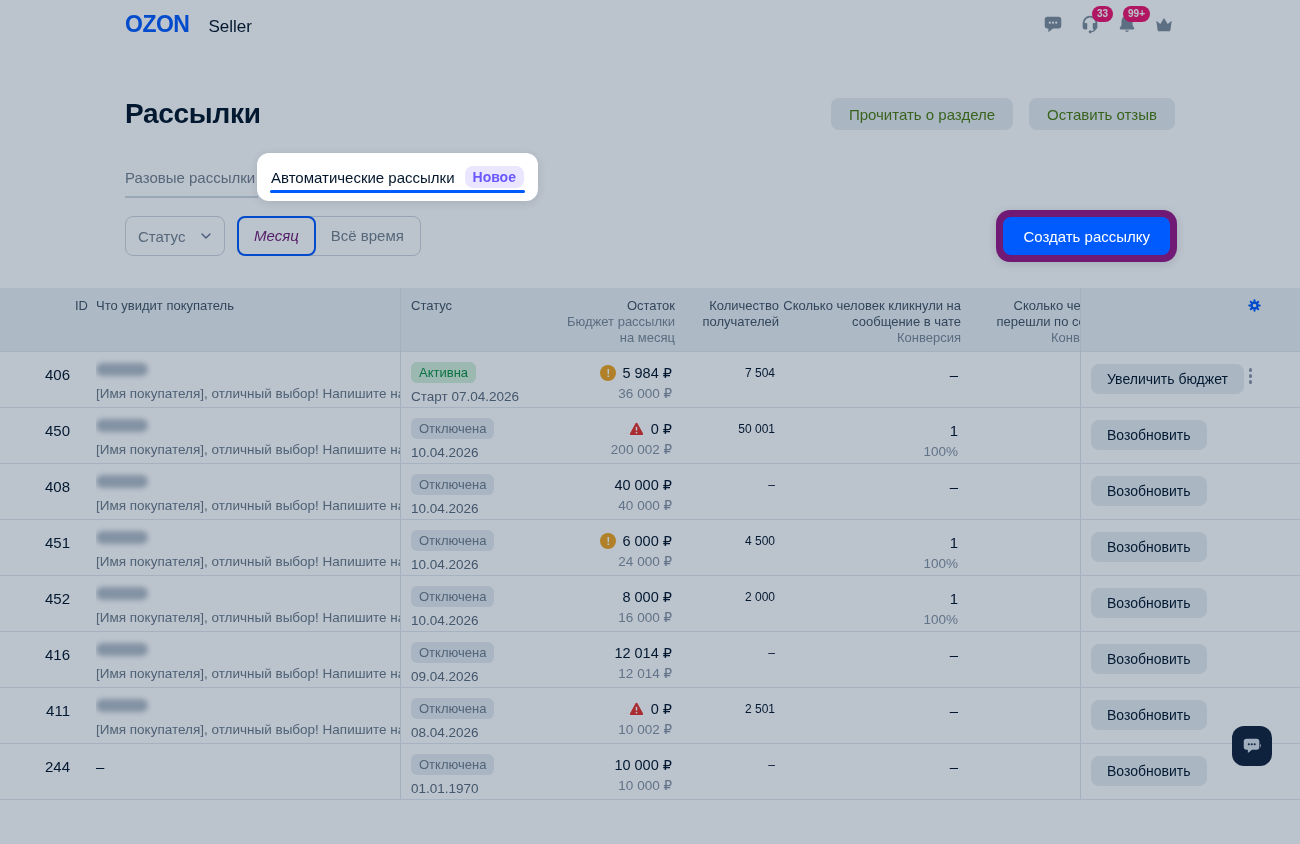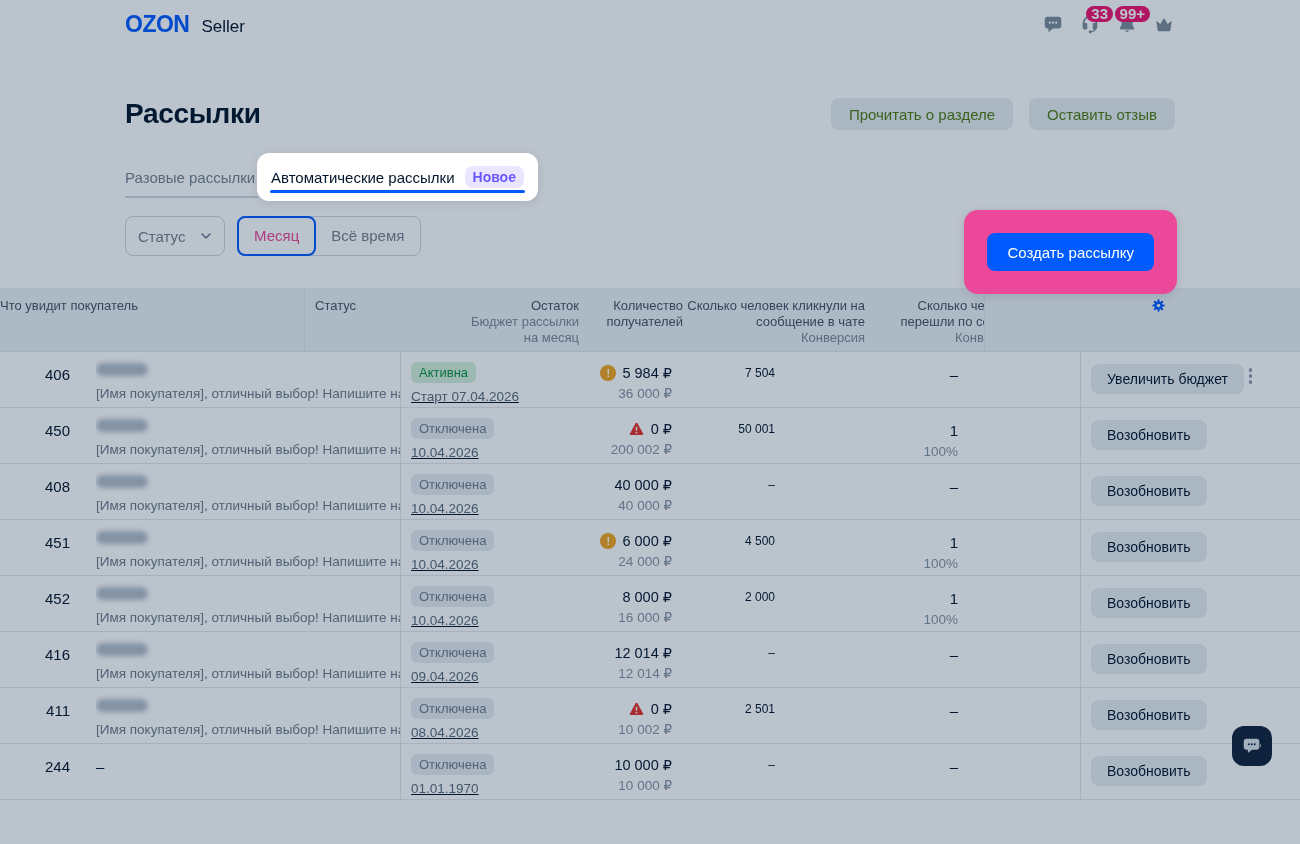--- a/index.html
+++ b/index.html
@@ -7,29 +7,29 @@
   .stage {
     position:relative; width:1300px; height:844px; overflow:hidden;
     background:#ffffff;
     font-family:"Liberation Sans","DejaVu Sans",sans-serif;
     color:#03162b;
   }
   .shell { padding:0 125px; }
 
   
   .topbar { height:48px; display:flex; align-items:center; }
-  .logo-group { display:flex; align-items:baseline; gap:12px; }
+  .logo-group { display:flex; align-items:baseline; gap:19px; }
   .logo-ozon { font-size:23px; font-weight:800; color:#005bff; letter-spacing:-0.5px; }
   .logo-seller { font-size:17px; font-weight:500; color:#03162b; }
   .top-icons { margin-left:auto; display:flex; align-items:center; gap:15px; }
   .tico { position:relative; width:22px; height:22px; }
   .tico svg { width:22px; height:22px; display:block; }
   .tico .ibadge {
     position:absolute; top:-7px; right:-12px; min-width:17px; height:16px;
-    background:#f0136e; color:#fff; font-size:15px; font-weight:700;
+    background:#f0136e; color:#fff; font-size:10px; font-weight:700;
     border-radius:9px; padding:0 5px; line-height:16px; text-align:center;
   }
   .tico .ibadge:empty { display:none; }
 
   
   .mainnav { display:flex; gap:27px; height:42px; align-items:center;
     border-bottom:2px solid #e7ecf1; font-size:15px; }
   .nav-item { color:#75828f; position:relative; height:42px; line-height:40px; cursor:pointer; white-space:nowrap; }
   .nav-item.active { color:#03162b; font-weight:500; }
   .nav-item.active::after { content:""; position:absolute; left:0; right:0; bottom:-2px;
@@ -63,24 +63,24 @@
   .search-box svg { width:16px; height:16px; flex:0 0 auto; }
   .search-box input { border:none; outline:none; width:100%; font:15px "Liberation Sans","DejaVu Sans",sans-serif;
     color:#03162b; background:transparent; }
   .search-box input::placeholder { color:#96a4b3; }
   .status-dd { width:100px; height:40px; border:1px solid #ccd5de; border-radius:8px;
     display:flex; align-items:center; justify-content:space-between; padding:0 10px 0 12px;
     font-size:15px; color:#75828f; background:#fff; cursor:pointer; }
   .status-dd svg { width:16px; height:16px; }
   .segmented { height:40px; border:1px solid #ccd5de; border-radius:8px; display:flex; background:#fff; }
   .seg-item { padding:0 16px; line-height:38px; font-size:15px; color:#75828f; cursor:pointer; position:relative; }
-  .seg-item.selected { color:#ec4899; }
+  .seg-item.selected { color:#701a75;font-style:italic; }
   .seg-item.selected::after { content:""; position:absolute; inset:-1px; border:2px solid #005bff; border-radius:8px; }
-  .create-spot { position:absolute; top:-6px; right:-2px; z-index:30; background:#ec4899;
-    border-radius:14px; padding:23px; box-shadow:0 2px 10px rgba(0,26,52,0.12); }
+  .create-spot { position:absolute; top:-6px; right:-2px; z-index:30; background:#701a75;
+    border-radius:14px; padding:7px; box-shadow:0 2px 10px rgba(0,26,52,0.12); }
   .create-btn { height:38px; border:none; border-radius:8px; background:#005bff; color:#fff;
     font-size:15px; font-weight:500; padding:0 20px; font-family:inherit; cursor:pointer; white-space:nowrap; }
 
   
   .table { margin-top:32px; }
   .w-id  { width:96px; }  .w-name{ width:304px; } .w-status{ width:160px; border-left:1px solid #dfe5eb; }
   .w-bal { width:115px; } .w-rec { width:104px; } .w-clk  { width:182px; }
   .w-lnk { width:119px; overflow:hidden; } .w-act { width:220px; border-left:1px solid #dfe5eb; position:relative; }
 
   .thead { display:flex; height:63px; background:#eef2f7; font-size:13px; color:#445464; line-height:16px; }
@@ -91,21 +91,21 @@
   .thead .sub { color:#7b8897; }
   .lnk-inner { width:154px; text-align:right; padding-top:10px; }
   .gear { position:absolute; top:10px; right:38px; width:15px; height:15px; cursor:pointer; }
 
   .tbody .trow { display:flex; height:56px; background:#fff; border-top:1px solid #e3e8ee; }
   .c-id { text-align:right; padding:14px 26px 0 0; font-size:15px; }
   .c-name { padding-top:8px; overflow:hidden; }
   .name-blur { width:52px; height:13px; margin-top:3px; border-radius:7px; background:#b3bdc9; filter:blur(2.5px); }
   .name-dash { padding-top:6px; font-size:15px; }
   .msg { margin-top:10px; font-size:13.5px; color:#6b7a8a; white-space:nowrap; overflow:hidden; }
-  .c-status { padding:10px 0 0 10px;text-decoration:underline; }
+  .c-status { padding:10px 0 0 10px; }
   .badge { display:inline-block; font-size:13px; padding:3px 8px; border-radius:6px; }
   .badge.active { background:#d3f1da; color:#0e9043; }
   .badge.off { background:#e7ecf1; color:#6e7d8c; }
   .date { margin-top:6px; font-size:13.5px; color:#5c6c7c; }
   .c-bal { text-align:right; padding-top:13px; }
   .bal1 { display:flex; justify-content:flex-end; align-items:center; gap:6px; font-size:14.5px; padding-right:3px; }
   .bal2 { margin-top:4px; font-size:13.5px; color:#8593a3; padding-right:3px; }
   .warn-circle { width:16px; height:16px; border-radius:50%; background:#f0a51f; color:#fff;
     font-size:11px; font-weight:700; line-height:16px; text-align:center; display:inline-block; flex:0 0 auto; }
   .warn-tri { width:17px; height:16px; flex:0 0 auto; }
@@ -198,20 +198,21 @@
         <div class="seg-item">Всё время</div>
       </div>
       <div class="create-spot">
         <button class="create-btn">Создать рассылку</button>
       </div>
     </div>
   </div>
 
   <div class="table">
     <div class="thead">
+      <div class="w-id">ID</div>
       <div class="w-name">Что увидит покупатель</div>
       <div class="w-status">Статус</div>
       <div class="w-bal">
         <div>Остаток</div>
         <div class="sub">Бюджет рассылки</div>
         <div class="sub">на месяц</div>
       </div>
       <div class="w-rec">
         <div>Количество</div>
         <div>получателей</div>

